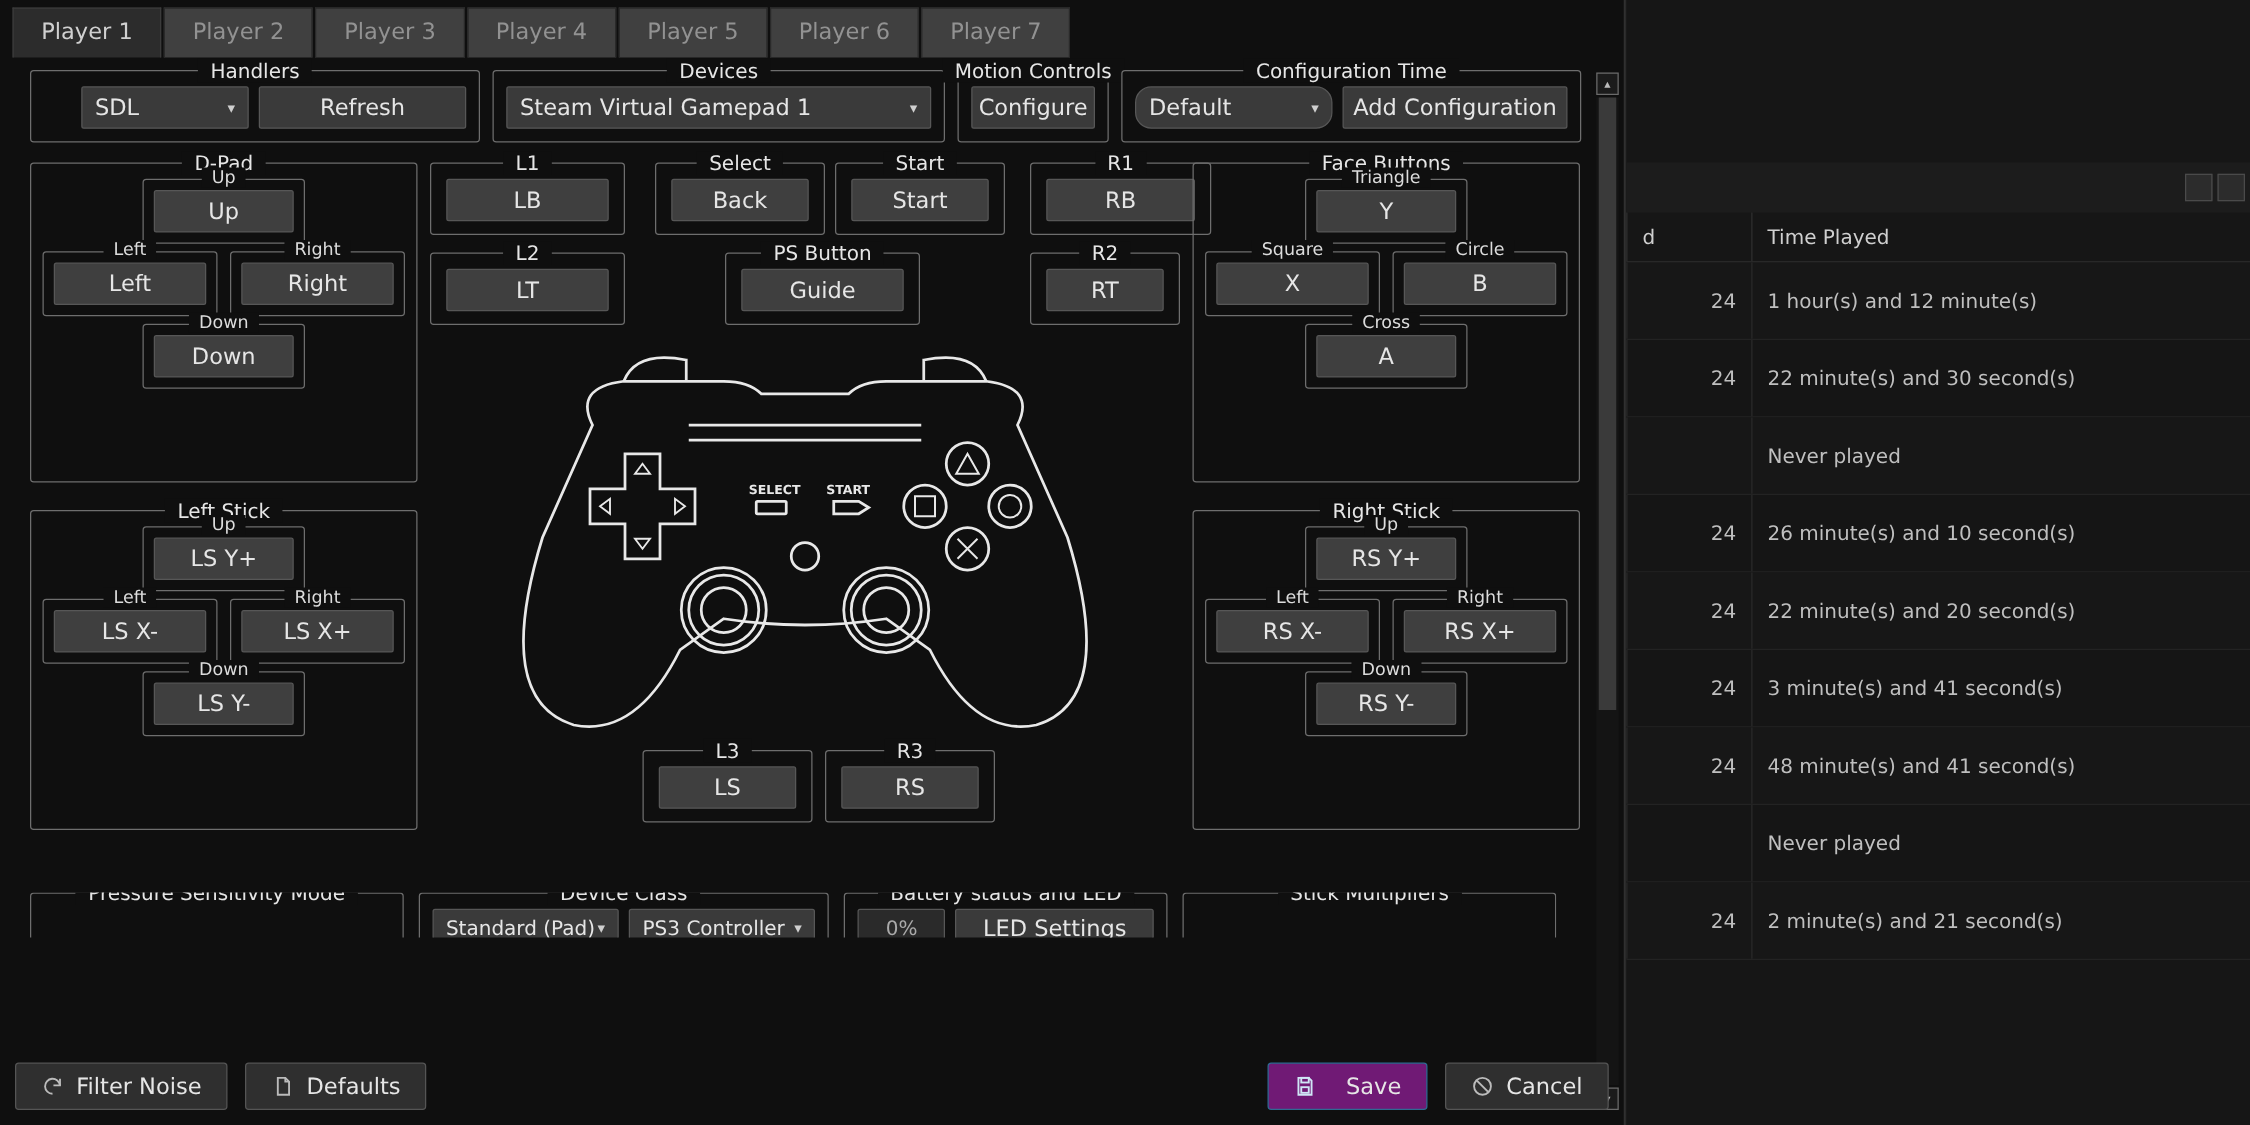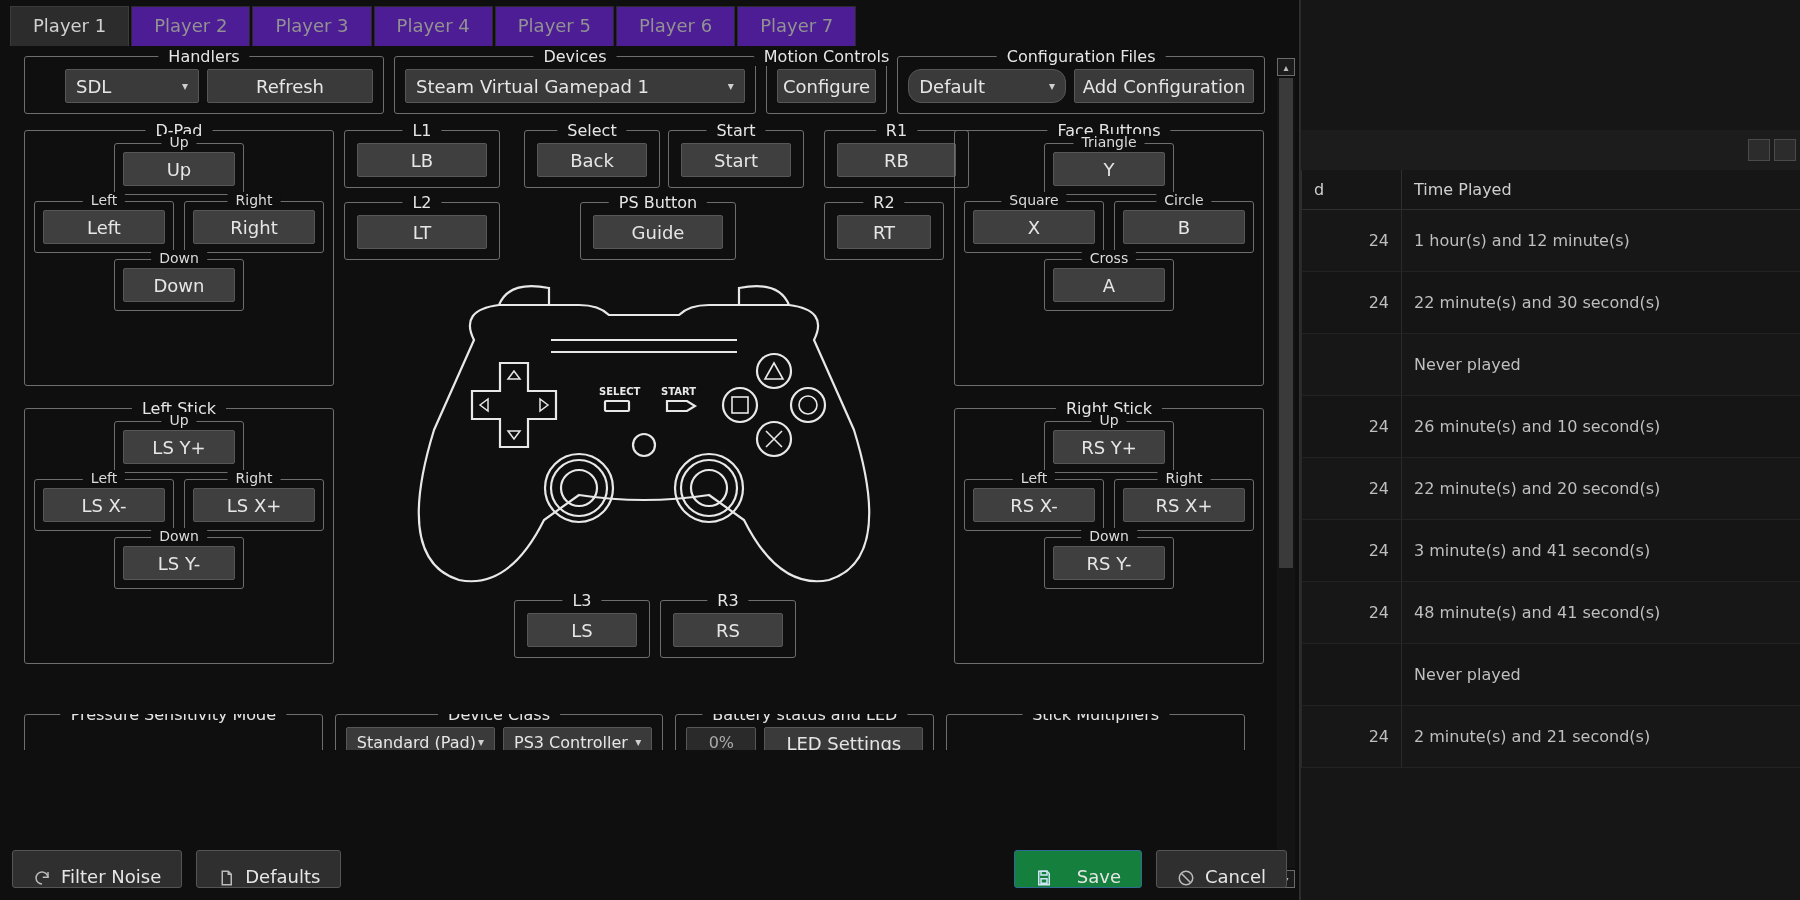--- a/index.html
+++ b/index.html
@@ -9,21 +9,21 @@
     background: #0f0f0f; color: #d8d8d8;
   }
   
   .root { display: flex; width: 1800px; height: 900px; }
   .dialog { width: 1300px; height: 100%; background: #0f0f0f; border-right: 1px solid #303030; display: flex; flex-direction: column; position: relative; }
   .side  { width: 500px; height: 100%; background: #161616; border-left: 1px solid #2a2a2a; }
 
   
   .tabs { display: flex; height: 46px; padding: 6px 10px 0 10px; gap: 2px; }
   .tab { background: #2c2c2c; color:#d0d0d0; font-size:18px; padding: 8px 22px 8px 22px; border:1px solid #3b3b3b; border-bottom: none; cursor:pointer; }
-  .tab.inactive { background: #4c1d95; color:#929292; border-color:#2a2a2a; }
+  .tab.inactive { background: #404040; color:#929292; border-color:#2a2a2a; }
 
   
   .body { flex:1; position: relative; overflow: hidden; }
   .scroll-inner { position: absolute; inset: 0 24px 0 10px; padding: 10px 10px 10px 14px; }
   .scrollbar { position:absolute; right:4px; top:12px; bottom:12px; width:18px; }
   .sb-btn { width:18px;height:18px;border:1px solid #6b6b6b;background:#1b1b1b;display:flex;align-items:center;justify-content:center;font-size:10px;color:#bbb;}
   .sb-track{ position:absolute; left:0; right:0; top:20px; bottom:20px; background:#141414;}
   .sb-thumb{ position:absolute; left:2px; right:2px; top:0; height:62%; background:#3a3a3a;}
   .sb-btn.down{position:absolute;bottom:0;}
   .sb-btn.up{position:absolute;top:0;}
@@ -72,22 +72,22 @@
   .pad svg { width:100%; height:100%; }
 
   
   .cutrow { position:absolute; left:14px; right:30px; top:668px; display:flex; gap:12px; height:36px; overflow:hidden;}
   .cutrow .gbox{ padding-top:12px; height:56px;}
   .cutrow .btn.readonly, .cutrow .select{height:30px;font-size:16px;}
 
   
   .footer { position:absolute; bottom:12px; left:12px; right:12px; display:flex; justify-content:space-between; }
   .footer .left, .footer .right { display:flex; gap:14px;}
-  .footer .fbtn { background:#2f2f2f; border:1px solid #555; color:#e6e6e6; height:38px; padding:0 20px; display:flex; align-items:flex-end; gap:10px; font-size:18px; border-radius:3px; cursor:pointer;}
-  .footer .fbtn.primary { background:#15803d; border-color:#2f6b93;gap:24px; }
+  .footer .fbtn { background:#2f2f2f; border:1px solid #555; color:#e6e6e6; height:38px; padding:0 20px; display:flex; align-items:center; gap:10px; font-size:18px; border-radius:3px; cursor:pointer;}
+  .footer .fbtn.primary { background:#701a75; border-color:#2f6b93;gap:24px; }
   .footer .ficon{ display:inline-flex; width:18px;height:18px; align-items:center;justify-content:center; }
   .footer .ficon svg{width:18px;height:18px;}
 
   
   .side .toolstrip{ height:40px; background:#1c1c1c; display:flex; justify-content:flex-end; align-items:center; gap:4px; padding:0 4px;}
   .side .tbtn{ width:22px;height:22px;border:1px solid #4a4a4a;background:#2c2c2c;}
   .side .theadrow{ display:flex; height:40px; border-bottom:1px solid #2f2f2f;}
   .side .thcell{ padding:10px 12px; font-size:16px; color:#cfcfcf; border-left:1px solid #2f2f2f;}
   .side .col-upd{ width:100px; }
   .side .col-time{ flex:1; }
@@ -137,21 +137,21 @@
               <span class="chev">▾</span>
             </div>
           </div>
 
           <div class="gbox" id="g-motion">
             <span class="glabel">Motion Controls</span>
             <div class="btn">Configure</div>
           </div>
 
           <div class="gbox" id="g-config">
-            <span class="glabel">Configuration Files</span>
+            <span class="glabel">Configuration Time</span>
             <div class="inner">
               <div class="select">
                 <span>Default</span>
                 <span class="chev">▾</span>
               </div>
               <div class="btn">Add Configuration</div>
             </div>
           </div>
         </div>
 

